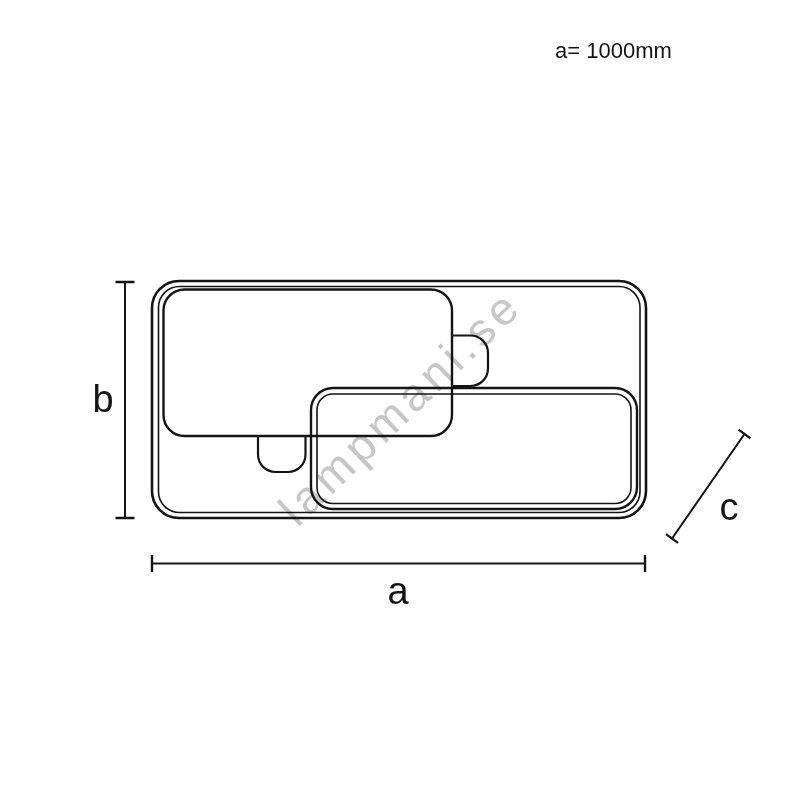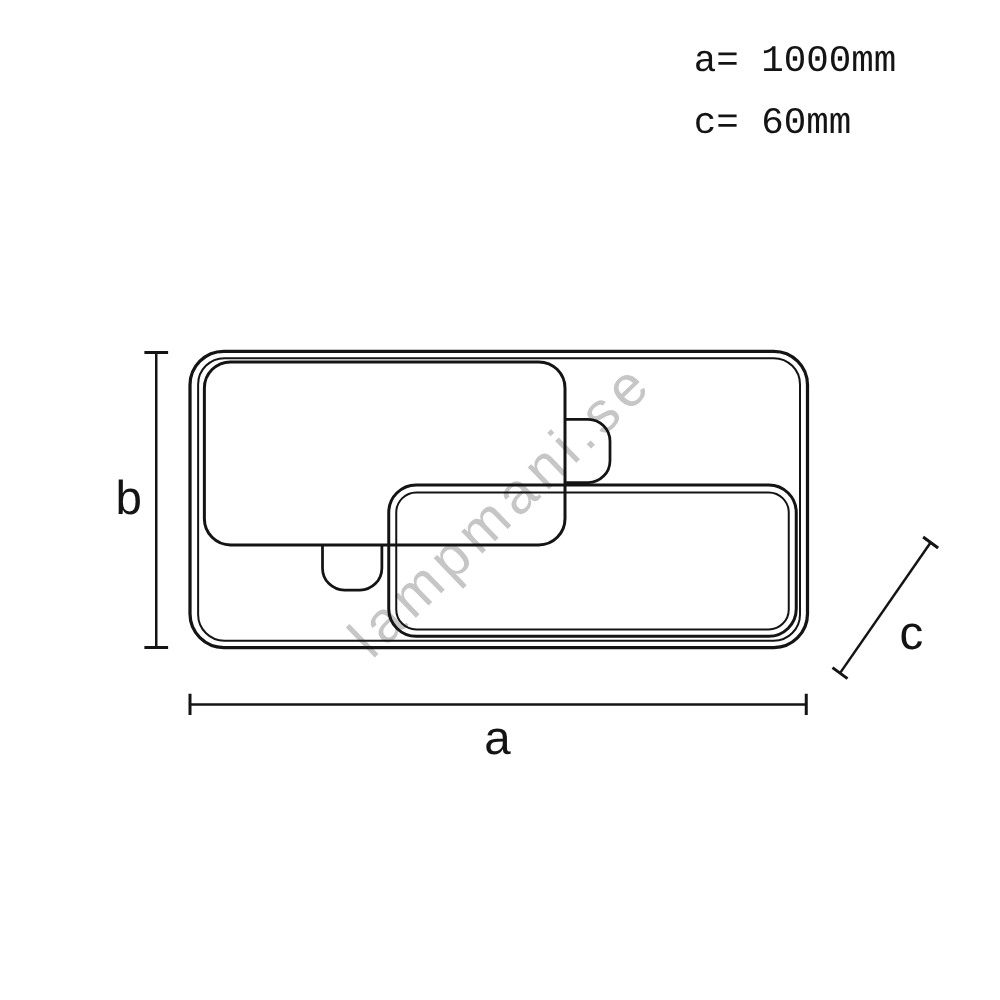--- a/index.html
+++ b/index.html
@@ -44,24 +44,23 @@
     stroke-linejoin: round;
   }
   
   .spec-list {
     position: absolute;
     left: 555px;
     top: 26px;
     z-index: 3;
   }
   .spec-line {
-    font-size: 30px;
+    font-size: 22px;
     line-height: 49px;
     white-space: pre;
-    font-family: Liberation Mono, monospace;
   }
   
   .dim-label {
     position: absolute;
     z-index: 3;
     font-size: 38px;
     line-height: 1;
     text-align: center;
   }
   .dim-label.a { left: 376px; top: 572px; width: 44px; }
@@ -100,20 +99,19 @@
     </g>
 
     <g>
       <path class="ln" stroke-width="2" d="M 672 538.5 L 744.5 434"></path>
       <path class="ln" stroke-width="2.4" d="M 666 534.1 L 678 542.9 M 738.5 429.6 L 750.5 438.4"></path>
     </g>
   </svg>
 
   <div class="spec-list">
     <div class="spec-line">a= 1000mm</div>
-    <div class="spec-line">c= 60mm</div>
   </div>
 
   <div class="dim-label b">b</div>
   <div class="dim-label a">a</div>
   <div class="dim-label c">c</div>
 
 </div>
 
 </body></html>

